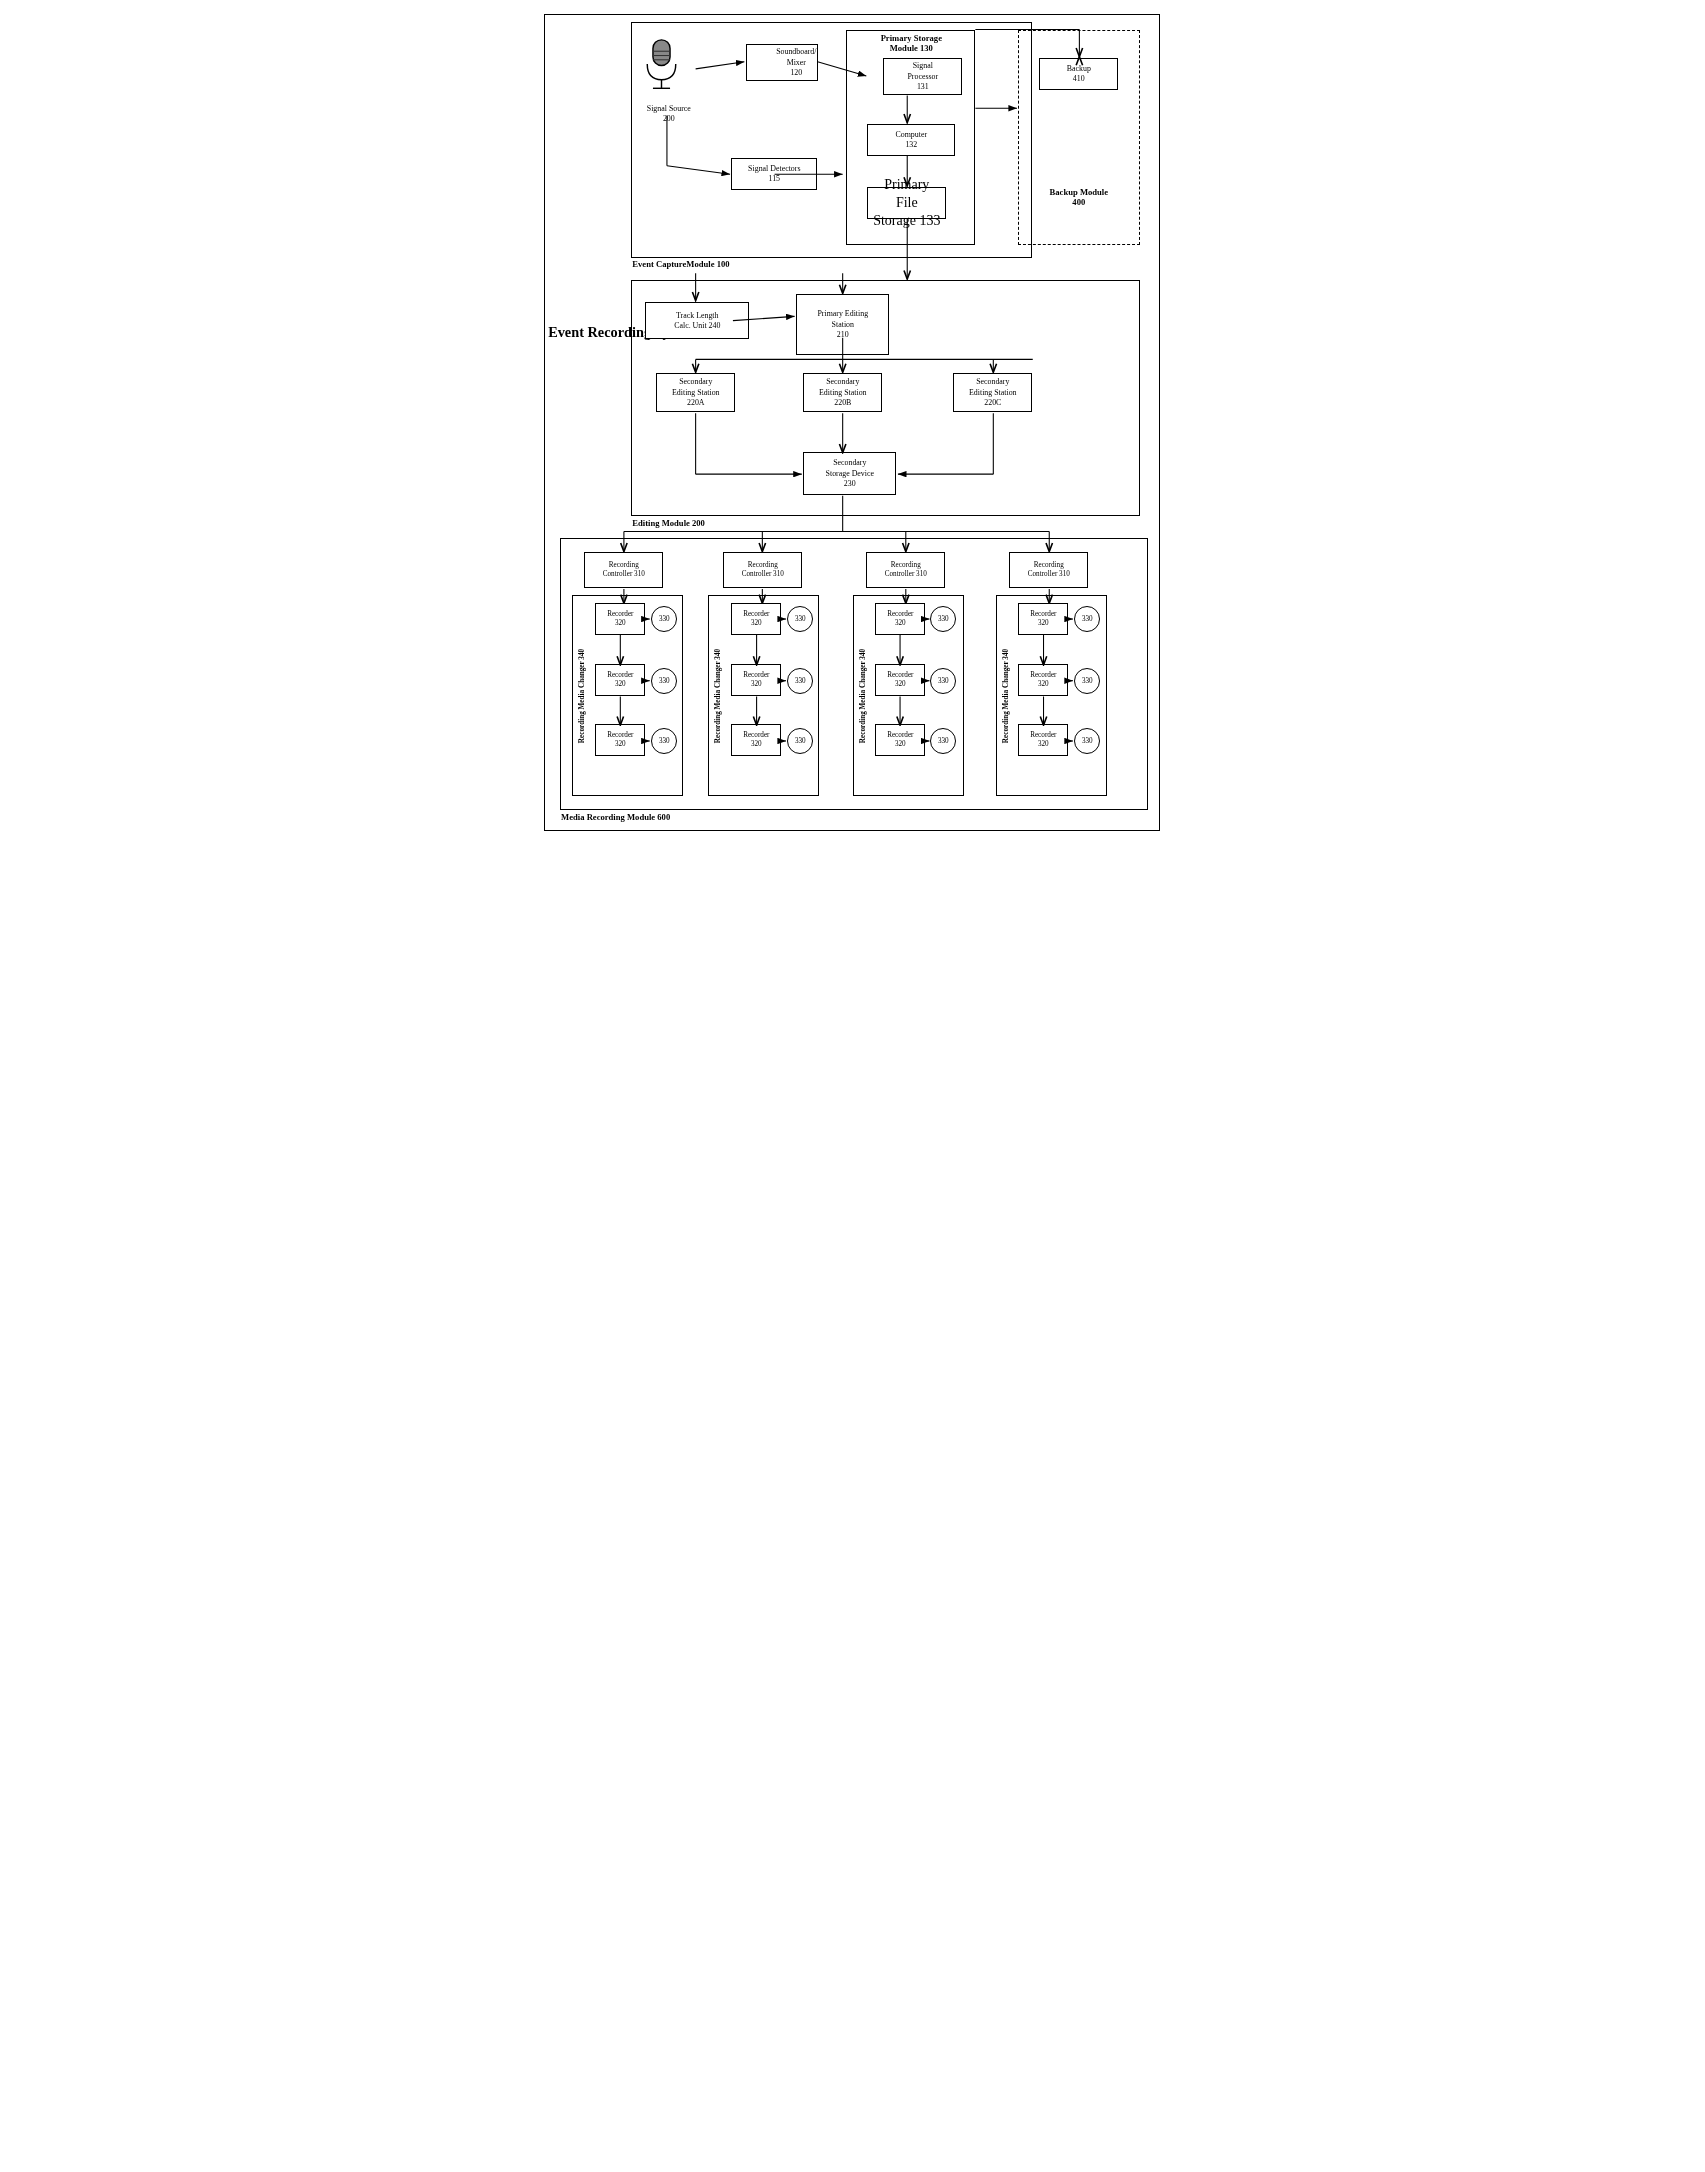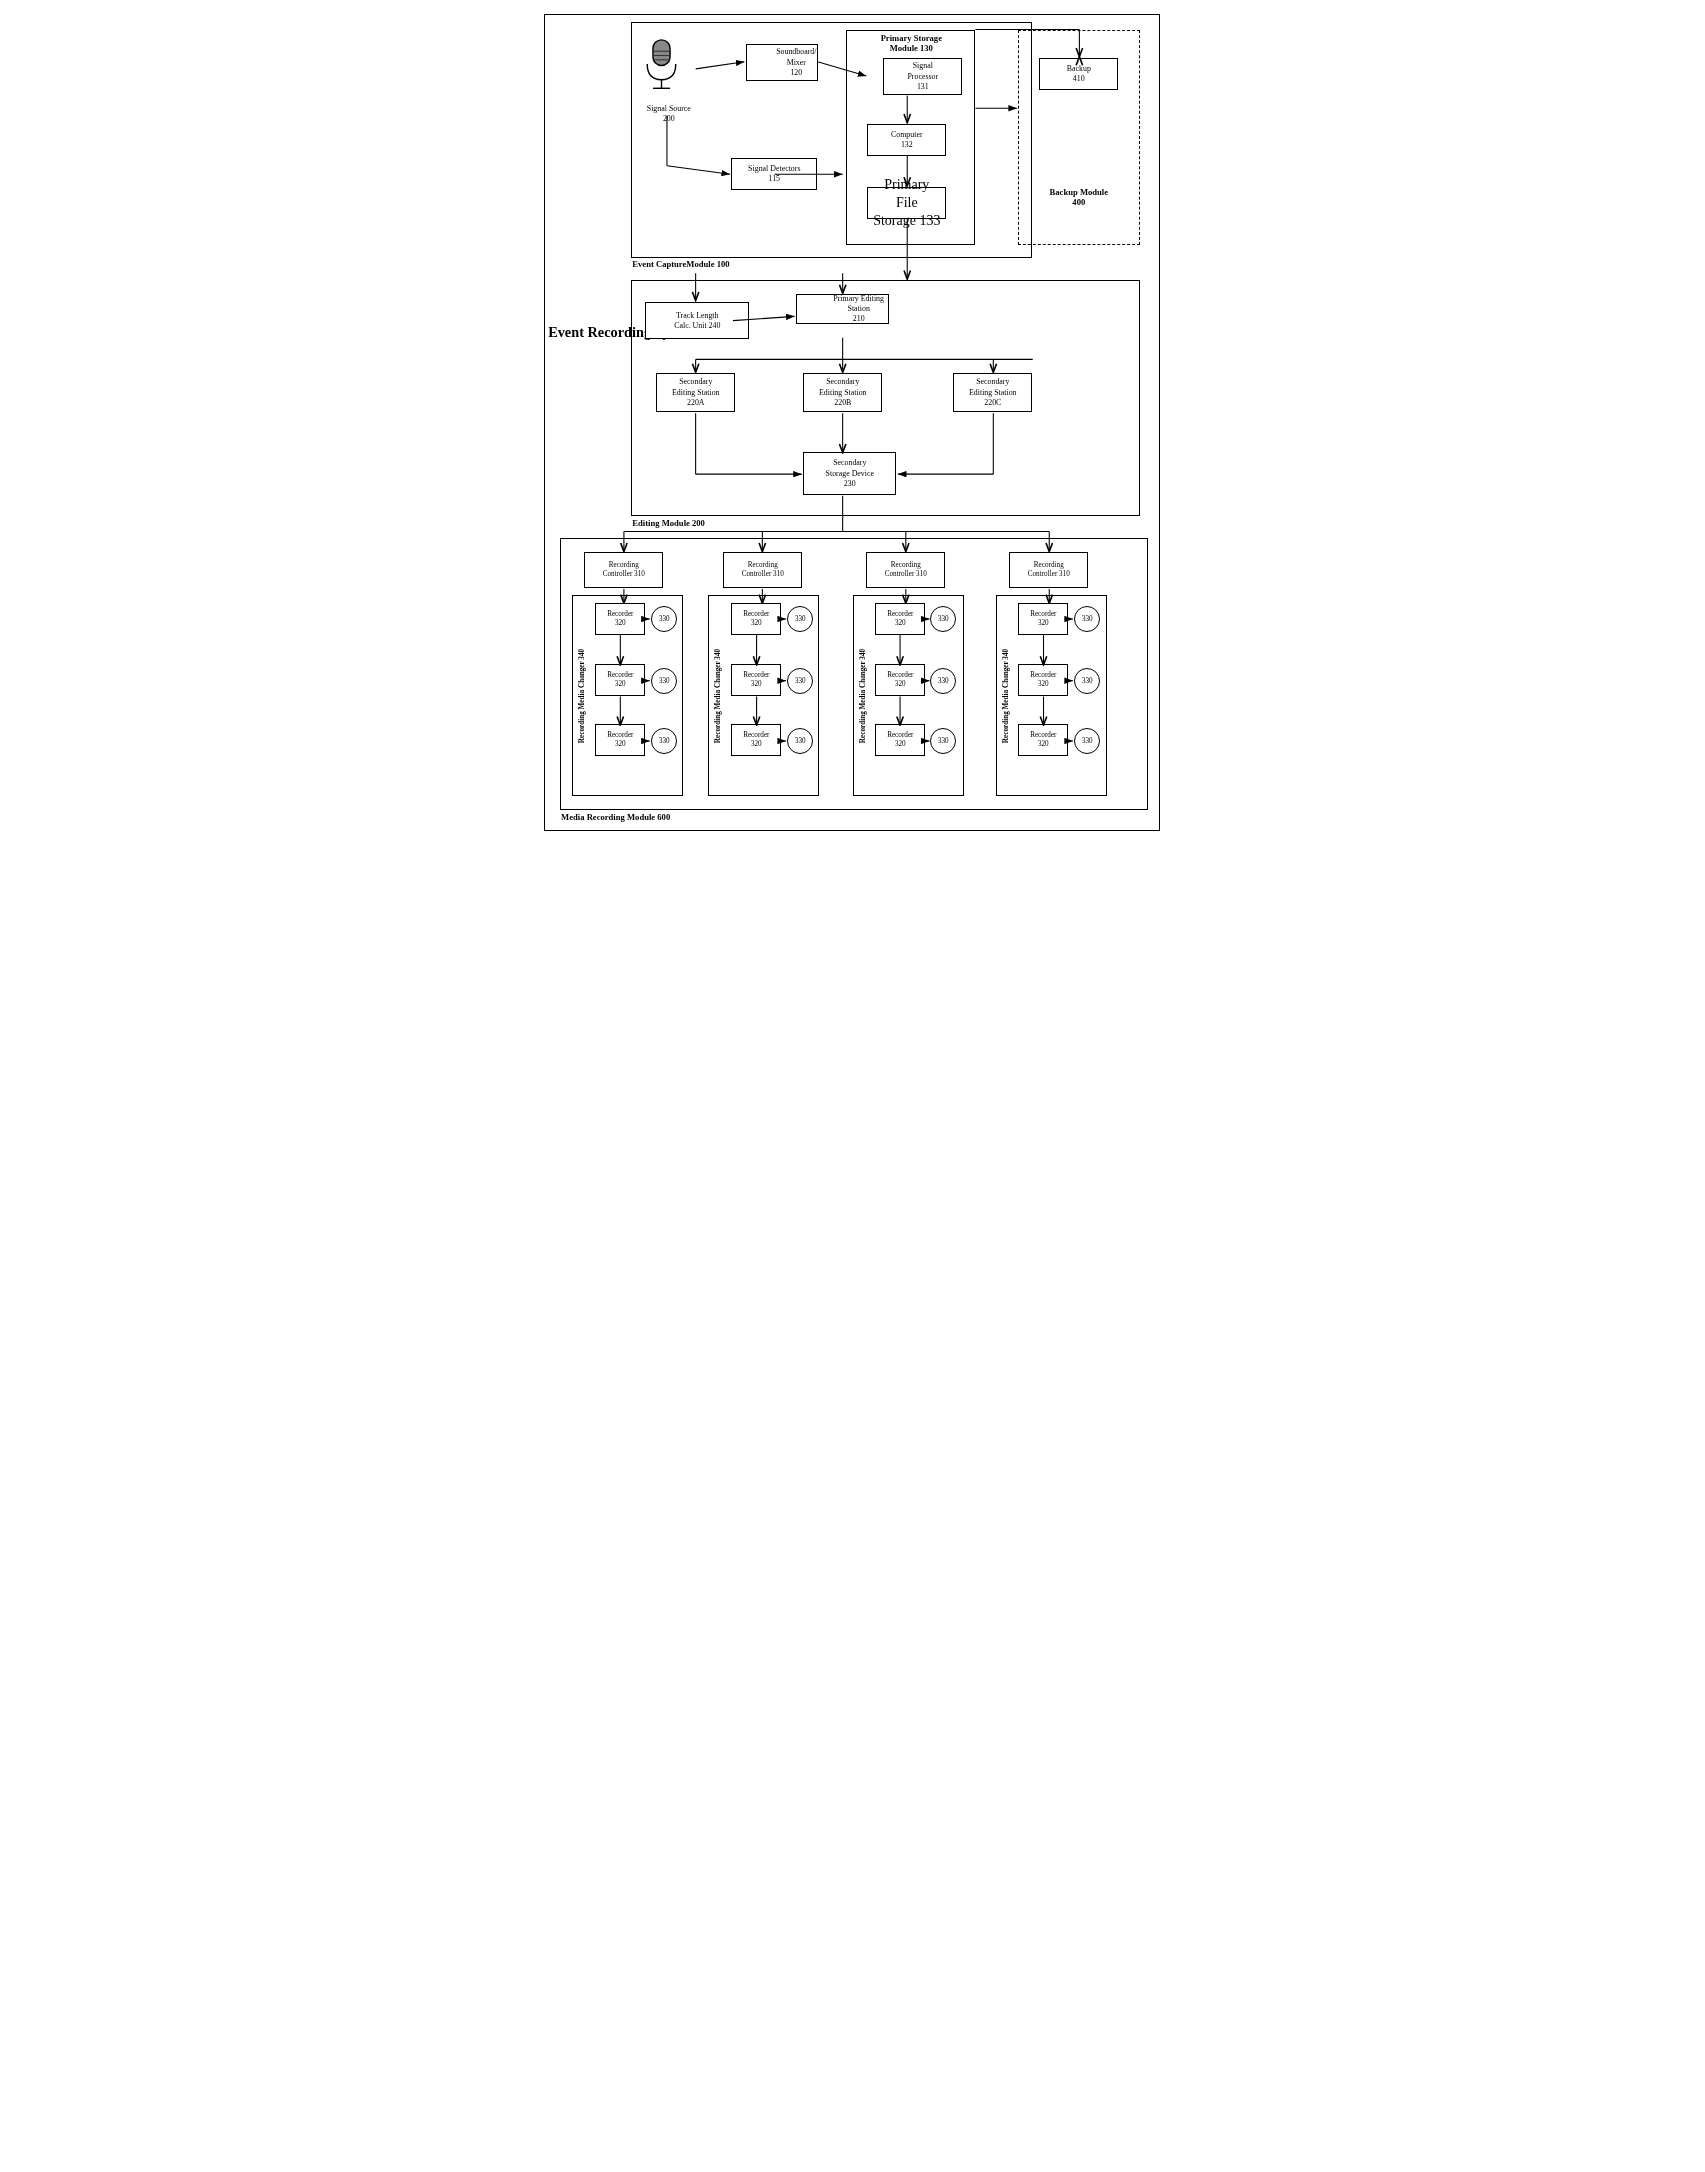--- a/index.html
+++ b/index.html
@@ -130,21 +130,21 @@
   <div class="module-box" style="left:301px; top:14.3px; width:129px; height:215px;">
   </div>
   <div style="position:absolute; left:305px; top:18px; width:122px; text-align:center; font-size:8.6px; font-weight:bold;">
     Primary Storage<br>Module 130
   </div>
 
   <div class="comp-box" style="left:338px; top:43px; width:79px; height:37px; display:flex; align-items:center; justify-content:center;">
     <span style="font-size:7.9px; text-align:center;">Signal<br>Processor<br>131</span>
   </div>
 
-  <div class="comp-box" style="left:322px; top:109px; width:79px; height:31.5px; display:flex; align-items:center; justify-content:center;">
+  <div class="comp-box" style="left:322px; top:109px; width:88px; height:31.5px; display:flex; align-items:center; justify-content:center;">
     <span style="font-size:7.9px; text-align:center;">Computer<br>132</span>
   </div>
 
   <div class="comp-box" style="left:322px; top:172px; width:79px; height:31.5px; display:flex; align-items:center; justify-content:center;">
     <span style="font-size:14px; text-align:center;">Primary File<br>Storage 133</span>
   </div>
 
   <div class="module-dashed" style="left:473px; top:14.3px; width:122px; height:215px;">
   </div>
   <div style="position:absolute; left:474px; top:172px; width:119px; text-align:center; font-size:8.6px; font-weight:bold;">
@@ -158,21 +158,21 @@
   <div class="module-box" style="left:86px; top:265px; width:509px; height:236px;">
   </div>
   <div class="module-label" style="left:87px; top:503px; font-size:8.6px; font-weight:bold;">
     Editing Module 200
   </div>
 
   <div class="comp-box" style="left:100px; top:287px; width:104px; height:37px; display:flex; align-items:center; justify-content:center;">
     <span style="font-size:7.9px; text-align:center;">Track Length<br>Calc. Unit 240</span>
   </div>
 
-  <div class="comp-box" style="left:251px; top:279px; width:93px; height:30px; display:flex; align-items:center; justify-content:flex-end;">
+  <div class="comp-box" style="left:251px; top:279px; width:93px; height:61px; display:flex; align-items:center; justify-content:center;">
     <span style="font-size:7.9px; text-align:center;">Primary Editing<br>Station<br>210</span>
   </div>
 
   <div class="comp-box" style="left:111px; top:358px; width:79px; height:39px; display:flex; align-items:center; justify-content:center;">
     <span style="font-size:7.9px; text-align:center;">Secondary<br>Editing Station<br>220A</span>
   </div>
 
   <div class="comp-box" style="left:258px; top:358px; width:79px; height:39px; display:flex; align-items:center; justify-content:center;">
     <span style="font-size:7.9px; text-align:center;">Secondary<br>Editing Station<br>220B</span>
   </div>

